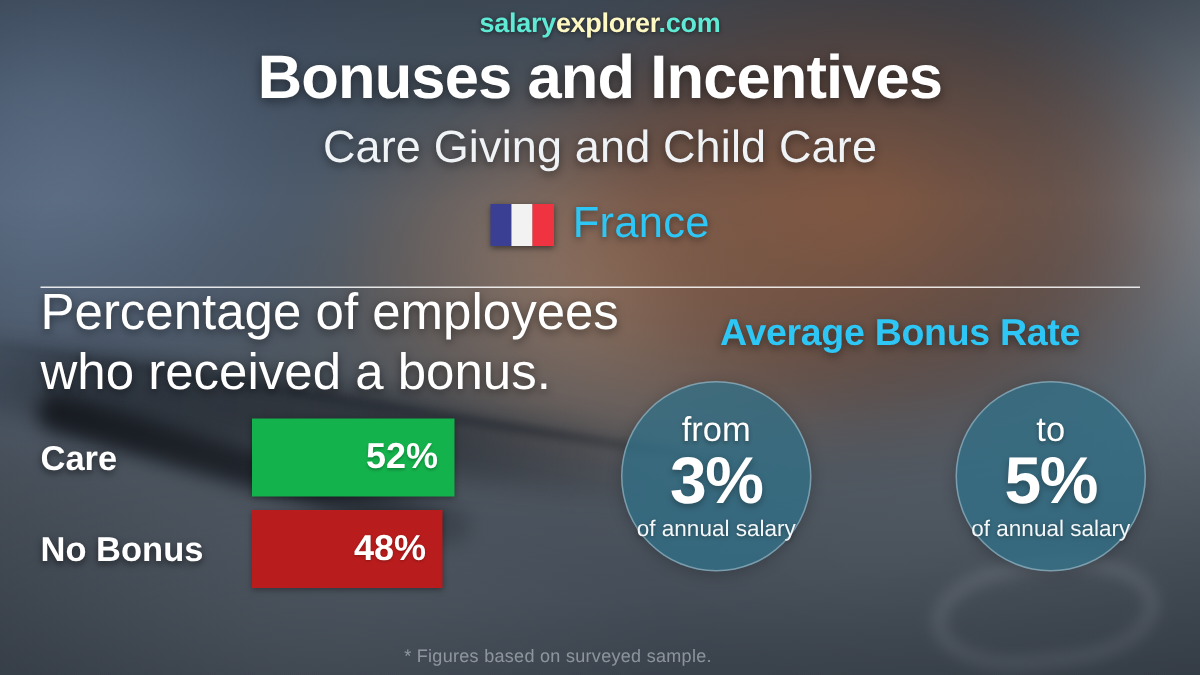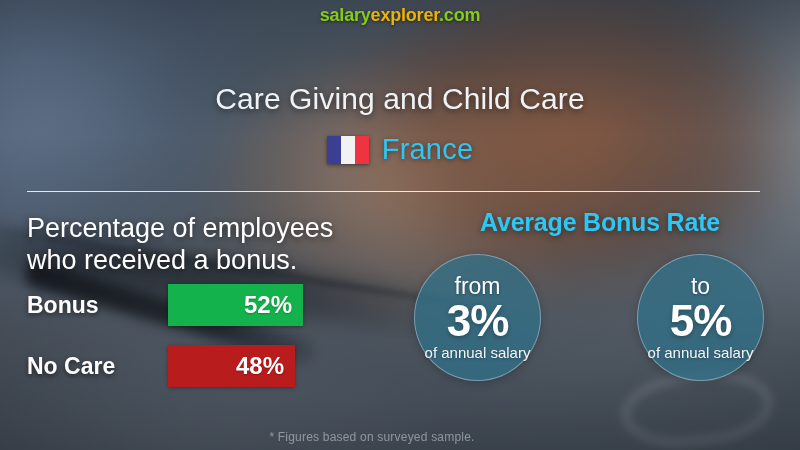--- a/index.html
+++ b/index.html
@@ -83,22 +83,22 @@
 
   .logo {
     position:absolute;
     top:5px; left:0; width:800px;
     text-align:center;
     font-size:18px;
     font-weight:bold;
     letter-spacing:-0.2px;
     text-shadow:0 1px 3px rgba(0,0,0,0.55);
   }
-  .logo .w { color:#84cc16; }
-  .logo .c { color:#eab308; }
+  .logo .w { color:#5eead4; }
+  .logo .c { color:#fef9c3; }
 
   .title {
     position:absolute;
     top:28px; left:0; width:800px;
     text-align:center;
     font-size:41px;
     font-weight:bold;
     color:#ffffff;
     letter-spacing:-0.6px;
     text-shadow:0 2px 7px rgba(0,0,0,0.5);
@@ -139,23 +139,23 @@
   .divider {
     position:absolute;
     top:191px; left:27px;
     width:733px; height:1px;
     background:rgba(255,255,255,0.85);
   }
 
   
   .lead {
     position:absolute;
-    top:213px; left:27px;
+    top:188px; left:27px;
     width:400px;
-    font-size:27px;
+    font-size:34px;
     font-weight:300;
     line-height:1.18;
     color:#ffffff;
     text-shadow:0 2px 6px rgba(0,0,0,0.5);
   }
 
   .bars { position:absolute; top:284px; left:27px; width:390px; }
   .bar-row {
     display:flex;
     align-items:center;
@@ -164,21 +164,21 @@
   }
   .bar-label {
     width:141px;
     font-size:23px;
     font-weight:bold;
     color:#ffffff;
     text-shadow:0 2px 5px rgba(0,0,0,0.55);
     white-space:nowrap;
   }
   .bar {
-    height:42px;
+    height:52px;
     display:flex;
     align-items:center;
     justify-content:flex-end;
     padding-right:11px;
     box-shadow:0 1px 4px rgba(0,0,0,0.35);
   }
   .bar-value {
     font-size:24px;
     font-weight:bold;
     color:#ffffff;
@@ -265,47 +265,48 @@
     <div class="bg-glasses"></div>
     <div class="bg-vignette"></div>
   </div>
 
   <div class="content">
 
     <div class="logo">
       <span class="w">salary</span><span class="c">explorer</span><span class="w">.com</span>
     </div>
 
+    <div class="title">Bonuses and Incentives</div>
     <div class="subtitle">Care Giving and Child Care</div>
 
     <div class="country-row">
       <div class="flag">
         <span class="blue"></span>
         <span class="white"></span>
         <span class="red"></span>
       </div>
       <div class="country-name">France</div>
     </div>
 
     <div class="divider"></div>
 
     <div class="lead">
       <div>Percentage of employees</div>
       <div>who received a bonus.</div>
     </div>
 
     <div class="bars">
       <div class="bar-row">
-        <div class="bar-label">Bonus</div>
+        <div class="bar-label">Care</div>
         <div class="bar green" style="width:135px">
           <span class="bar-value">52%</span>
         </div>
       </div>
       <div class="bar-row">
-        <div class="bar-label">No Care</div>
+        <div class="bar-label">No Bonus</div>
         <div class="bar red" style="width:127px">
           <span class="bar-value">48%</span>
         </div>
       </div>
     </div>
 
     <div class="rate-title">Average Bonus Rate</div>
 
     <div class="circles">
       <div class="circle">

